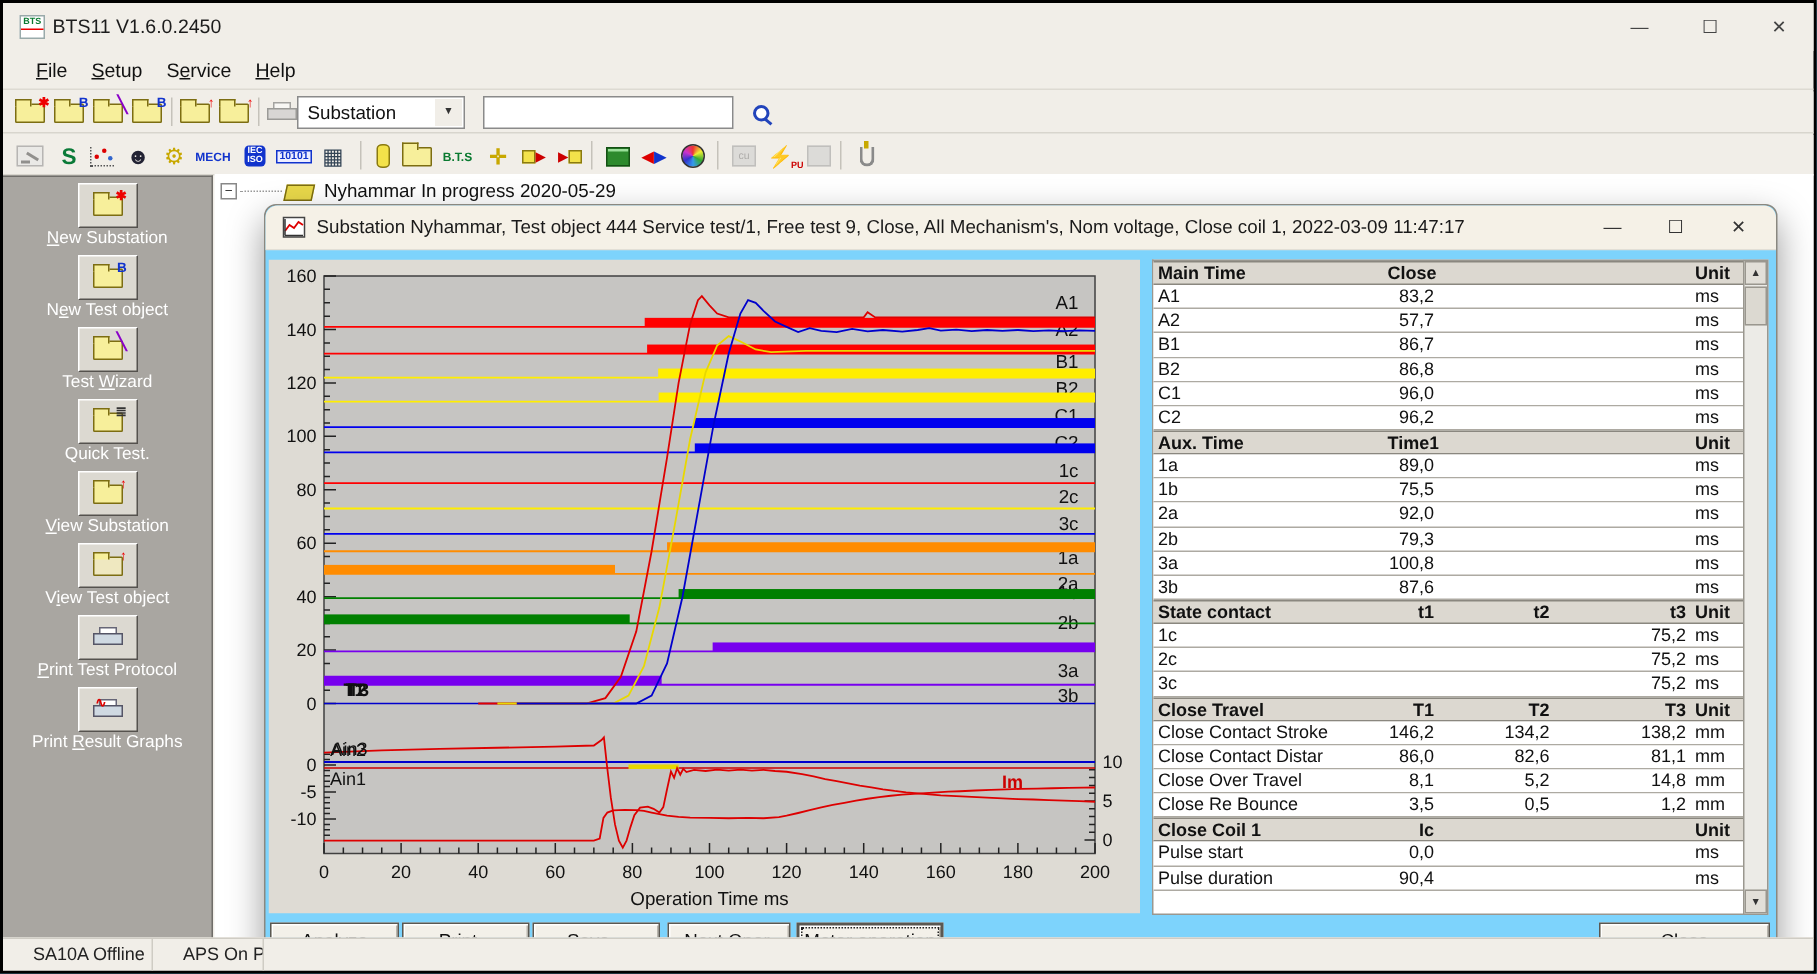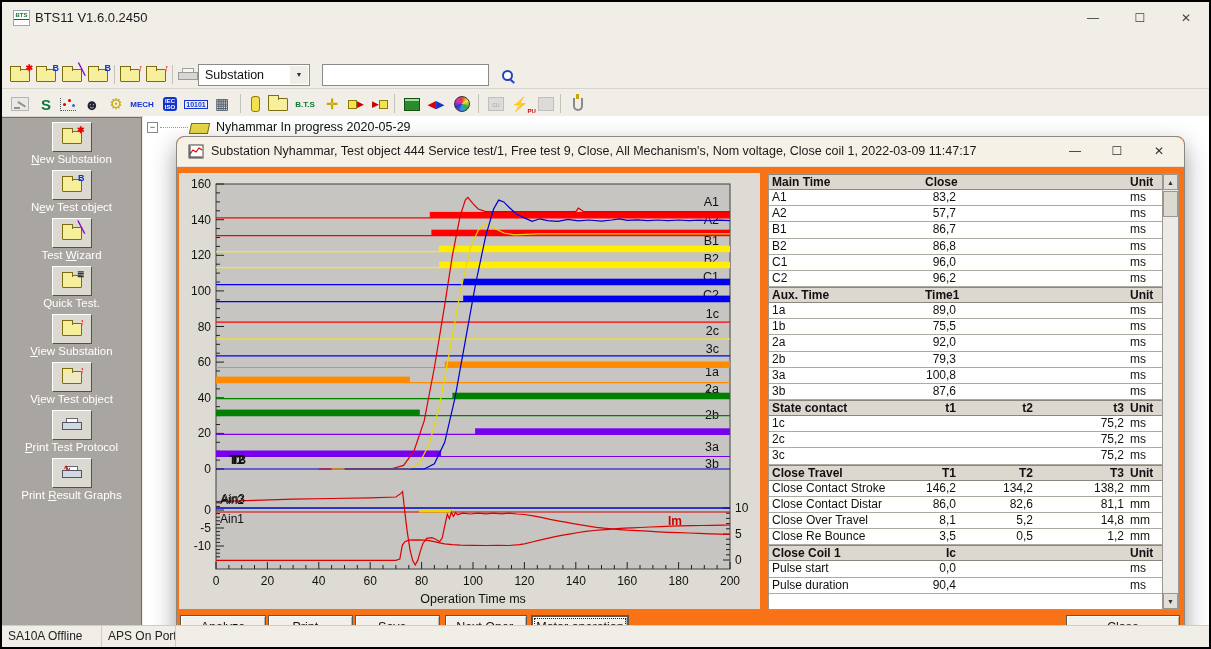--- a/index.html
+++ b/index.html
@@ -56,58 +56,64 @@
   .sb-item{width:100%;text-align:center;margin-bottom:5px;}
   .sb-btn{display:inline-flex;align-items:center;justify-content:center;width:40px;height:30px;background:#dcd9d1;border:1px solid;border-color:#fff #55524e #55524e #fff;}
   .sb-label{font-size:11.5px;color:#fff;margin-top:1px;}
   
   .mdi{position:absolute;left:141px;top:114px;right:0;bottom:22px;background:#fff;overflow:hidden;}
   .tree{position:absolute;left:4px;top:4px;display:flex;align-items:center;font-size:12.5px;color:#111;}
   .texp{width:11px;height:11px;border:1px solid #888;background:#fff;font-size:9px;line-height:9px;text-align:center;color:#333;}
   .tdots{width:28px;border-top:1px dotted #999;margin:0 2px;}
   .tfld{width:19px;height:11px;background:#e8d84a;border:1px solid #7c6d12;transform:skewX(-12deg);margin-right:7px;position:relative;top:1px;}
   
-  .child{position:absolute;left:33px;top:20px;width:1009px;height:507px;background:#f97316;border:1px solid #8a8880;border-radius:8px 8px 2px 2px;box-shadow:0 10px 24px rgba(0,0,0,.4);}
+  .child{position:absolute;left:33px;top:20px;width:1009px;height:507px;background:#7dd3fc;border:1px solid #8a8880;border-radius:8px 8px 2px 2px;box-shadow:0 10px 24px rgba(0,0,0,.4);}
   .c-tbar{position:absolute;left:0;top:0;right:0;height:30px;background:#f5f1e7;border-bottom:1px solid #e2dfd6;border-radius:8px 8px 0 0;}
   .c-ico{position:absolute;left:11px;top:7px;}
   .c-title{position:absolute;left:34px;top:7px;right:130px;font-size:12.5px;color:#1a1a1a;white-space:nowrap;overflow:hidden;}
   .cwbtn{position:absolute;top:1px;width:34px;height:27px;text-align:center;line-height:27px;font-size:12px;color:#333;}
   
   .rtable{position:absolute;left:591px;top:36px;width:394px;height:437px;background:#fff;border:1px solid #9a978f;border-right:none;font-size:12px;}
   .trow{display:grid;grid-template-columns:153px 37px 77px 91px 34px;height:16.15px;line-height:15px;border-bottom:1px solid #adaaa2;background:#fff;overflow:hidden;}
   .trow.hd{background:#dcd8d0;font-weight:bold;border-bottom:1px solid #8a877f;border-top:1px solid #8a877f;}
   .trow div{padding:0 3px;white-space:nowrap;overflow:hidden;color:#111;}
   .trow div:nth-child(2),.trow div:nth-child(3),.trow div:nth-child(4){text-align:right;}
   .vsb{position:absolute;left:985px;top:36px;width:17px;height:437px;background:#ecebe7;border:1px solid #9a978f;}
   .vsb .ab{position:absolute;left:0;width:15px;height:16px;background:#e2dfd8;border:1px solid #9a978f;text-align:center;font-size:7px;line-height:15px;color:#333;}
   .vsb .th{position:absolute;left:0;top:17px;width:15px;height:26px;background:#dcd9d1;border:1px solid #9a978f;}
   
   .cbtn{position:absolute;top:478px;height:24px;background:#f3f0e9;border:1px solid #5a5852;box-shadow:inset 1px 1px #fff,inset -1px -1px #b8b5ad;font-size:12.5px;color:#111;text-align:center;line-height:22px;}
   .cbtn.def{outline:1px dotted #222;outline-offset:-4px;border-width:1px;box-shadow:inset 0 0 0 1px #5a5852,inset 2px 2px #fff,inset -2px -2px #b8b5ad;}
   
   .status{position:absolute;left:0;bottom:0;right:0;height:22px;background:#f1eee8;border-top:1px solid #cfccc4;display:flex;font-size:12px;color:#222;}
-  .spanel{border-right:1px solid #cfccc4;padding:3px 6px 0 6px;white-space:nowrap;overflow:hidden;}
+  .spanel{border-right:1px solid #cfccc4;padding:3px 6px 0 20px;white-space:nowrap;overflow:hidden;}
   u{text-decoration:underline;}
   svg text{font-family:"Liberation Sans",sans-serif;}
 </style>
 </head>
 <body>
 
 <div class="win">
 
   <div class="tbar">
     <div class="app-ico">
         <i>BTS</i>
       </div>
     <div class="tb-title">BTS11 V1.6.0.2450</div>
     <span class="wbtn" style="left:1074px">—</span>
     <span class="wbtn" style="left:1121px">☐</span>
     <span class="wbtn" style="left:1167px">✕</span>
   </div>
 
+  <div class="menubar" id="menubar">
+      <span><u>F</u>ile</span>
+      <span><u>S</u>etup</span>
+      <span>S<u>e</u>rvice</span>
+      <span><u>H</u>elp</span>
+    </div>
 
   <div class="tbr tbr1">
     <span class="ti" style="left:6px">
         <span class="fld">
           <span class="badge bg-star">✱</span>
         </span>
       </span>
     <span class="ti" style="left:32px">
         <span class="fld">
           <span class="badge bg-b">B</span>

